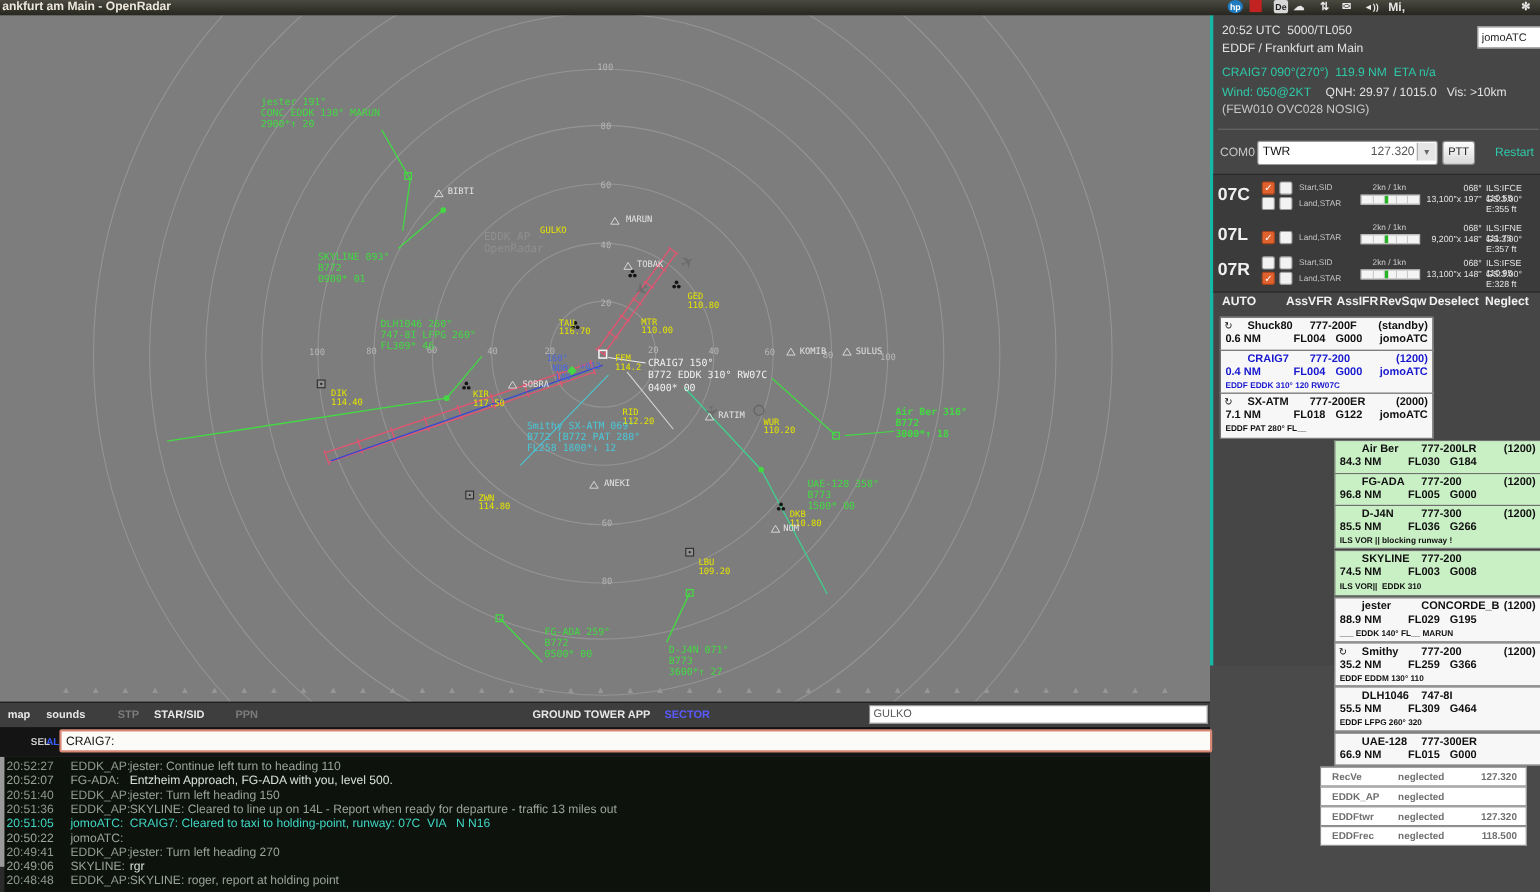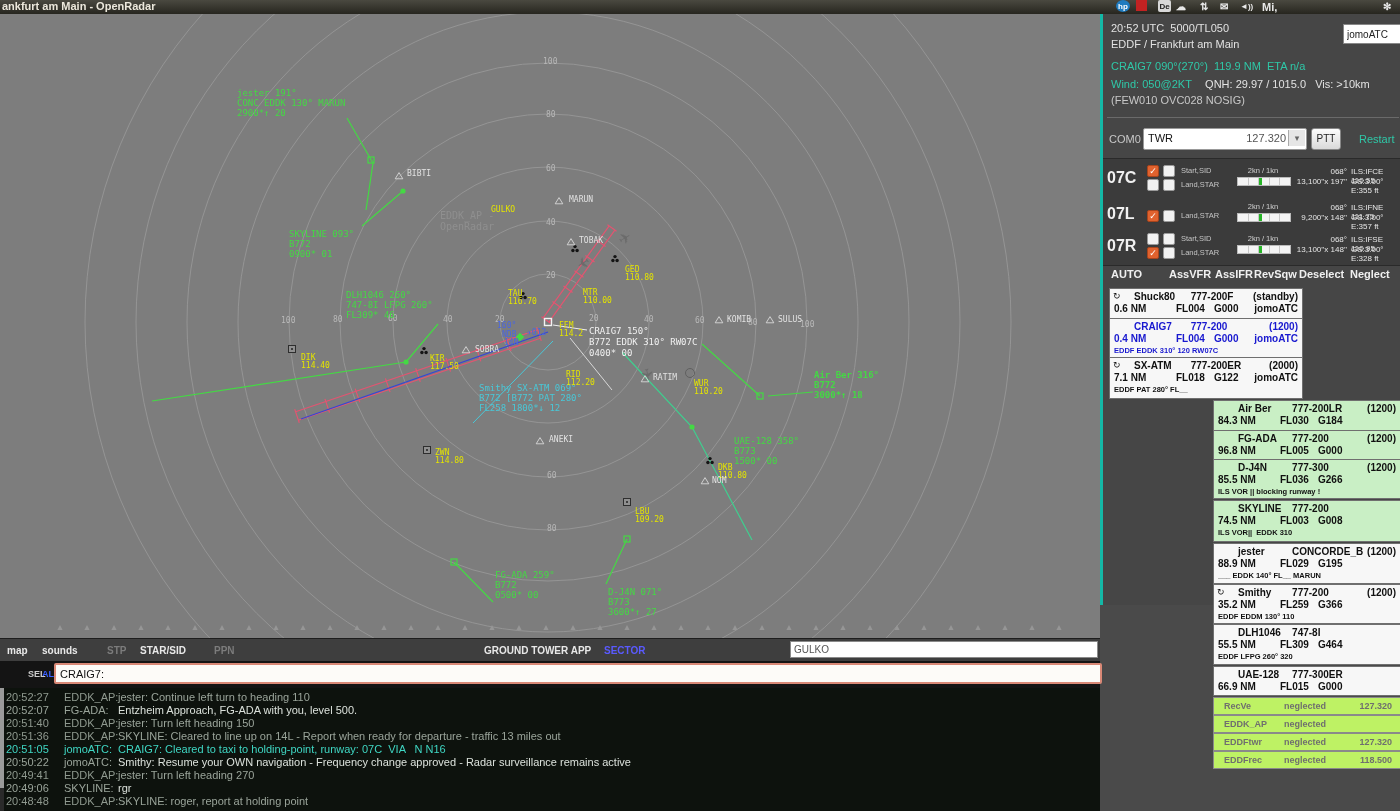--- a/index.html
+++ b/index.html
@@ -79,21 +79,21 @@
   .strip span{position:absolute;font-size:10px;font-weight:bold;white-space:pre;}
   .strip .icon{left:3px;top:2px;font-size:9px;font-weight:normal;}
   .strip .cs{left:24px;top:2px;}
   .strip .type{left:42%;top:2px;}
   .strip .sq{right:4px;top:2px;}
   .strip .d{left:4px;top:14px;}
   .strip .f{left:66px;top:14px;}
   .strip .g{left:104px;top:14px;}
   .strip .a{right:4px;top:14px;}
   .strip .note{left:4px;top:27px;font-size:7.5px;font-weight:bold;}
-  .ctrl{position:absolute;left:110px;width:186px;height:16px;background:#bef264;border:1px solid #8a8a8a;color:#6f6f6f;font-size:9px;font-weight:bold;}
+  .ctrl{position:absolute;left:97px;width:186px;height:16px;background:#ffffff;border:1px solid #8a8a8a;color:#6f6f6f;font-size:9px;font-weight:bold;}
   .ctrl span{position:absolute;top:3px;white-space:pre;}
   .ctrl .n{left:10px;} .ctrl .s{left:70px;} .ctrl .fq{right:8px;}
 </style>
 </head>
 <body>
 
 <div class="app">
 
   <div class="titlebar">
     <span class="ttl">ankfurt am Main - OpenRadar</span>
@@ -323,21 +323,21 @@
 
   <div class="chat" id="chat">
     <div class="scrolltrack">
         <div class="scrollthumb"></div>
       </div>
   <div class="chat-line tone-dim" style="top: 3px;"><span class="t">20:52:27</span><span class="f">EDDK_AP:</span><span class="m">jester: Continue left turn to heading 110</span></div>
       <div class="chat-line tone-light" style="top: 16px;"><span class="t">20:52:07</span><span class="f">FG-ADA:</span><span class="m">Entzheim Approach, FG-ADA with you, level 500.</span></div>
       <div class="chat-line tone-dim" style="top: 29px;"><span class="t">20:51:40</span><span class="f">EDDK_AP:</span><span class="m">jester: Turn left heading 150</span></div>
       <div class="chat-line tone-dim" style="top: 42px;"><span class="t">20:51:36</span><span class="f">EDDK_AP:</span><span class="m">SKYLINE: Cleared to line up on 14L - Report when ready for departure - traffic 13 miles out</span></div>
       <div class="chat-line tone-teal" style="top: 55px;"><span class="t">20:51:05</span><span class="f">jomoATC:</span><span class="m">CRAIG7: Cleared to taxi to holding-point, runway: 07C  VIA   N N16</span></div>
-      <div class="chat-line tone-light" style="top: 68px;"><span class="t">20:50:22</span><span class="f">jomoATC:</span><span class="m">Smithy: Resume your OWN navigation - Frequency change approved - Radar surveillance remains active</span></div>
+      <div class="chat-line tone-light" style="top: 68px;"><span class="t">20:50:22</span><span class="f">jomoATC:</span></div>
       <div class="chat-line tone-dim" style="top: 81px;"><span class="t">20:49:41</span><span class="f">EDDK_AP:</span><span class="m">jester: Turn left heading 270</span></div>
       <div class="chat-line tone-light" style="top: 94px;"><span class="t">20:49:06</span><span class="f">SKYLINE:</span><span class="m">rgr</span></div>
       <div class="chat-line tone-dim" style="top: 107px;"><span class="t">20:48:48</span><span class="f">EDDK_AP:</span><span class="m">SKYLINE: roger, report at holding point</span></div>
     </div>
 
   <div class="panel">
     <span class="abs p-white" style="left:8px;top:8px;">20:52 UTC  5000/TL050</span>
     <input class="callsign-box" value="jomoATC" style="">
     <span class="abs p-white" style="left:8px;top:24px;">EDDF / Frankfurt am Main</span>
     <span class="abs p-teal" style="left:8px;top:46px;">CRAIG7 090°(270°)  119.9 NM  ETA n/a</span>

